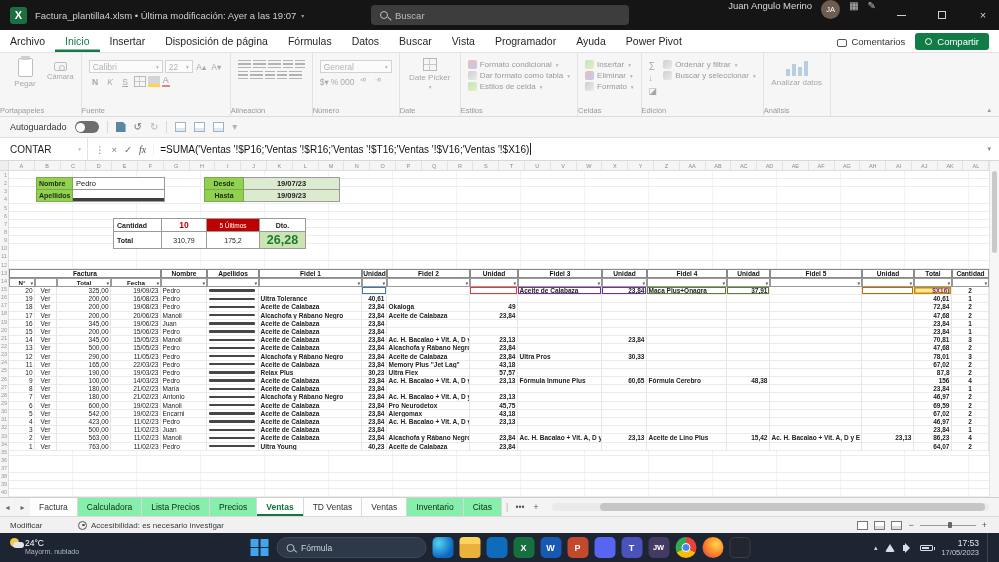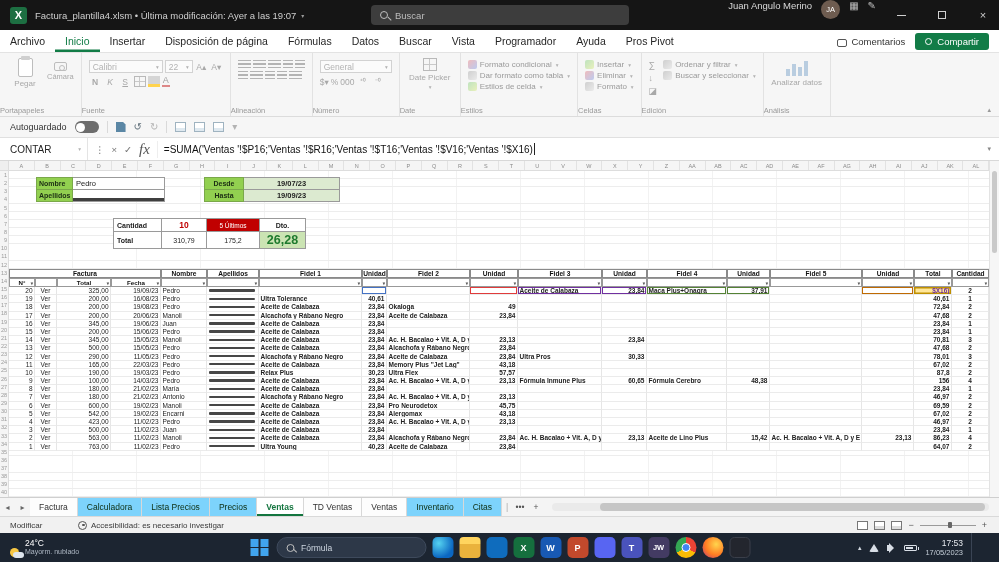--- a/index.html
+++ b/index.html
@@ -75,21 +75,21 @@
   .qic{font-size:10px;color:#5f6f7a;line-height:1}
   .qic.dim{color:#b3b3b3}
   .isave{width:10px;height:10px;background:#5b87a5;clip-path:polygon(0 0,75% 0,100% 25%,100% 100%,0 100%)}
   .qsq{width:11px;height:10px;border:1px solid #9fb3c0;background:linear-gradient(#fff 60%,#dfe9f0 60%)}
 
   
   #fbar{position:absolute;top:138px;left:0;right:0;height:23px;background:#fff;border-bottom:1px solid #d8d8d8;display:flex;align-items:center}
   .namebox{width:88px;height:100%;display:flex;align-items:center;padding-left:10px;font-size:10px;color:#222;border-right:1px solid #e4e4e4}
   .namebox .ddc{margin-left:auto;margin-right:6px}
   .fbtns{display:flex;align-items:center;gap:7px;padding:0 7px;border-right:1px solid #eee;color:#777;font-size:9.5px}
-  .fx{font-style:italic;font-family:"Liberation Serif",serif;font-size:15px;color:#555}
+  .fx{font-style:italic;font-family:"Liberation Serif",serif;font-size:10px;color:#555}
   .ftext{font-size:10px;color:#111;padding-left:6px;white-space:nowrap;overflow:hidden}
   .caret{display:inline-block;width:1px;height:12px;background:#222;vertical-align:middle;margin-left:1px}
   .fchev{margin-left:auto;padding-right:8px;color:#888;font-size:7px}
 
   
   #corner{position:absolute;left:0;top:161px;width:9px;height:10px;background:#efefef;border-right:1px solid #ddd;border-bottom:1px solid #ddd}
   #colhead{position:absolute;top:161px;left:9px;right:10px;height:10px;background:#f5f5f5;border-bottom:1px solid #ddd;display:flex;overflow:hidden}
   .colcell{width:25.8px;flex:none;font-size:5.5px;color:#8a8a8a;text-align:center;line-height:10px;border-right:1px solid #e2e2e2}
   #grid{position:absolute;top:171px;left:0;right:0;height:326px;background:#fff}
   .sheetlines{position:absolute;left:9px;right:10px;top:0;bottom:0;background:
@@ -141,21 +141,21 @@
   .row-edit .c-u2{box-shadow:inset 0 0 0 1px #e03b3b}
   .row-edit .c-f3,.row-edit .c-u3{box-shadow:inset 0 0 0 1px #7030a0}
   .row-edit .c-f4,.row-edit .c-u4{box-shadow:inset 0 0 0 1px #548235}
   .row-edit .c-u5{box-shadow:inset 0 0 0 1px #bf6a02}
   .row-edit .c-rt{background:#ffe699;box-shadow:inset 0 0 0 1.5px #bf8f00;color:#7030a0}
 
   
   #sheettabs{position:absolute;top:497px;left:0;right:0;height:19px;background:#f4f4f4;border-top:1px solid #cfcfcf;display:flex;align-items:stretch;font-size:8.5px;color:#333}
   .snav{width:15px;display:flex;align-items:center;justify-content:center;color:#666;font-size:8px}
   .stab{padding:0 9px;display:flex;align-items:center;border-right:1px solid #d8d8d8;background:#fdfdfd;white-space:nowrap}
-  .stab.green{background:#7dd3fc;color:#0c2d10}
+  .stab.green{background:#86efac;color:#0c2d10}
   .stab.active{background:#fff;color:#14753f;font-weight:bold;box-shadow:inset 0 -2px 0 #14753f}
   .ssep{width:10px;display:flex;align-items:center;justify-content:center;color:#aaa}
   .smore,.sadd{width:16px;display:flex;align-items:center;justify-content:center;color:#555}
   #hscroll{flex:1;margin:5px 10px 5px 8px;position:relative;background:#eaeaea;border-radius:4px}
   .hthumb{position:absolute;top:0;bottom:0;left:11%;right:1%;background:#c6c6c6;border-radius:4px}
 
   
   #status{position:absolute;top:516px;left:0;right:0;height:17px;background:#f1f1f1;border-top:1px solid #d9d9d9;display:flex;align-items:center;font-size:8px;color:#3a3a3a}
   .st-mode{padding-left:10px;width:78px}
   .st-acc{display:flex;align-items:center;gap:4px}
@@ -163,21 +163,21 @@
   .acc-ic::after{content:"";position:absolute;left:3px;top:2px;width:2.5px;height:2.5px;background:#555;border-radius:50%}
   #st-right{margin-left:auto;display:flex;align-items:center;gap:6px;padding-right:12px}
   .vicon{width:11px;height:9px;border:1px solid #777;background:#fff}
   .vicon.b{background:linear-gradient(#fff 55%,#ddd 55%)}
   .zoomer{display:flex;align-items:center;gap:5px;color:#555;font-size:9px}
   .zline{width:56px;height:1px;background:#9a9a9a;position:relative}
   .zdot{position:absolute;left:50%;top:-2.5px;width:4px;height:6px;background:#666;border-radius:1px}
 
   
   #taskbar{position:absolute;top:533px;left:0;right:0;height:29px;background:#1c2531;display:flex;align-items:center;color:#e6e9ee}
-  #weather{display:flex;align-items:flex-end;gap:6px;padding-left:10px;width:160px}
+  #weather{display:flex;align-items:flex-start;gap:6px;padding-left:10px;width:160px}
   .wsun{width:9px;height:9px;border-radius:50%;background:#f7c744;position:relative}
   .wcloud{position:absolute;left:3px;top:4px;width:11px;height:6px;background:#dfe6ee;border-radius:4px}
   .wtxt{line-height:1.2}
   .wtemp{font-size:8.5px;color:#fff}
   .wdesc{font-size:7px;color:#aeb8c4}
   #centerdock{position:absolute;left:50%;transform:translateX(-50%);display:flex;align-items:center;gap:6px}
   .start{width:21px;height:21px;display:grid;grid-template-columns:8px 8px;grid-template-rows:8px 8px;gap:1.5px;place-content:center}
   .start i{background:#41a5ee;display:block}
   #tb-search2{width:150px;height:21px;border-radius:11px;background:#2d3848;border:1px solid #3e4a5c;display:flex;align-items:center;font-size:8.5px;color:#cdd5df}
   .tbicon{width:21px;height:21px;border-radius:5px;display:flex;align-items:center;justify-content:center;font-size:9px;font-weight:bold;color:#fff;flex:none}
@@ -187,21 +187,21 @@
   .ic-excel{background:#156f3e}
   .ic-word{background:#1859b3}
   .ic-ppt{background:#c2492c}
   .ic-discord{background:#5865f2}
   .ic-teams{background:#4a53bc}
   .ic-jw{background:#433b63;font-size:7.5px}
   .ic-chrome{background:conic-gradient(#ea4335 0 120deg,#fbbc05 120deg 240deg,#34a853 240deg 360deg);border-radius:50%;position:relative}
   .ic-chrome::after{content:"";position:absolute;inset:6px;background:#4285f4;border:1.5px solid #fff;border-radius:50%}
   .ic-firefox{background:radial-gradient(circle at 65% 35%,#ffd54d,#ff7d23 55%,#b5337f);border-radius:50%}
   .ic-term{background:#23262e;border:1px solid #3a3f4a}
-  #tray{margin-left:auto;display:flex;align-items:center;gap:8px;padding-right:24px}
+  #tray{margin-left:auto;display:flex;align-items:center;gap:8px;padding-right:8px}
   .tr-chev{font-size:7px;color:#cfd6de}
   .wifi{width:0;height:0;border-left:5px solid transparent;border-right:5px solid transparent;border-bottom:8px solid #d8dee6;border-radius:2px}
   .vol{width:4px;height:6px;background:#d8dee6;position:relative;margin-right:5px}
   .vol::after{content:"";position:absolute;left:2px;top:-2px;border-top:5px solid transparent;border-bottom:5px solid transparent;border-left:5px solid #d8dee6}
   .batt{width:13px;height:6px;border:1px solid #d8dee6;border-radius:1px;position:relative}
   .batt::before{content:"";position:absolute;inset:1px;right:3px;background:#d8dee6}
   .batt::after{content:"";position:absolute;right:-3px;top:1px;width:1.5px;height:3px;background:#d8dee6}
   .clock{text-align:right;line-height:1.25}
   .time{font-size:8.5px}
   .date{font-size:7.5px;color:#c3ccd6}
@@ -238,21 +238,21 @@
       <span class="rtab">Archivo</span>
       <span class="rtab active">Inicio</span>
       <span class="rtab">Insertar</span>
       <span class="rtab">Disposición de página</span>
       <span class="rtab">Fórmulas</span>
       <span class="rtab">Datos</span>
       <span class="rtab">Buscar</span>
       <span class="rtab">Vista</span>
       <span class="rtab">Programador</span>
       <span class="rtab">Ayuda</span>
-      <span class="rtab">Pros Pivot</span>
+      <span class="rtab">Power Pivot</span>
     </div>
   <div id="rt-right">
     <span class="comments-btn">
       <span class="bubble"></span>
       <span>Comentarios</span>
     </span>
     <span class="share-btn">
       <span class="share-ic"></span>
       <span>Compartir</span>
     </span>

